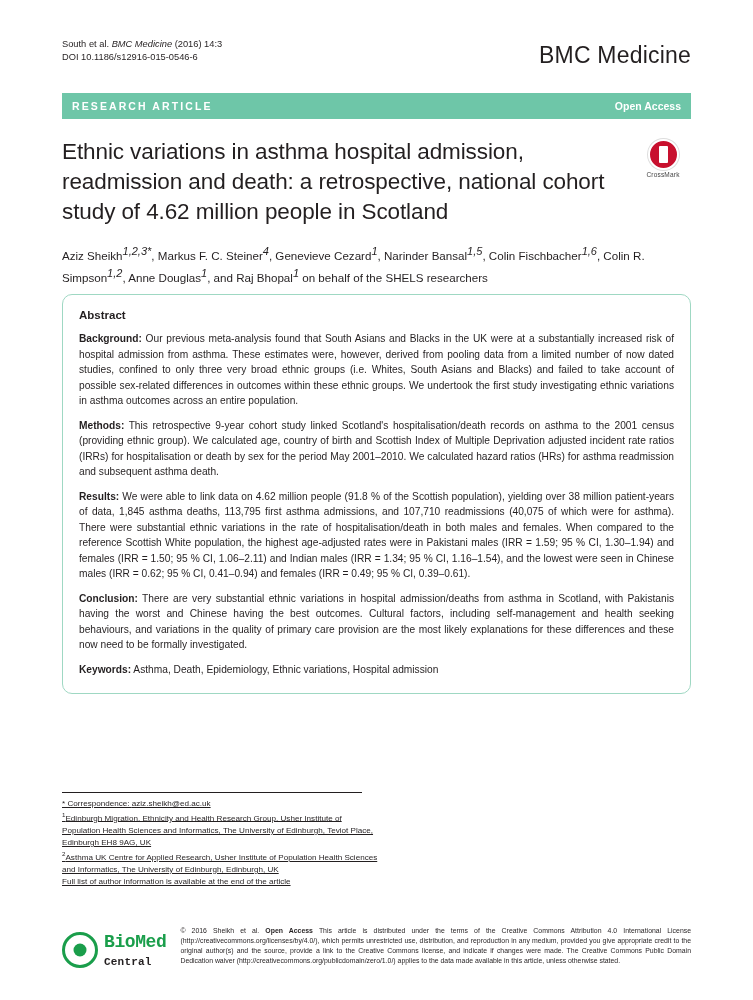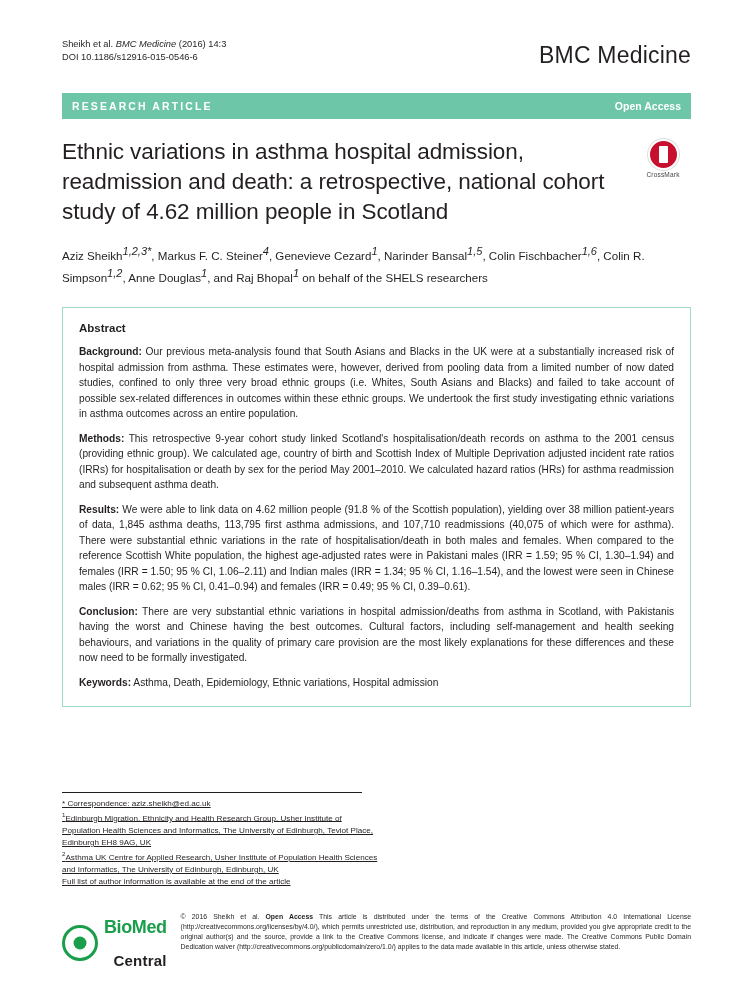--- a/index.html
+++ b/index.html
@@ -118,23 +118,23 @@
   .authors {
     margin-top: 16px;
     font-size: 11.6px;
     line-height: 1.62;
     color: #231f20;
   }
   .authors sup { font-size: 11px; vertical-align: super; font-style: italic; }
 
   
   .abstract-box {
-    margin-top: 19px;
+    margin-top: 6px;
     border: 1px solid #9fd8c3;
-    border-radius: 0;
+    border-radius: 10px;
     padding: 14px 16px 16px 16px;
     background: #ffffff;
   }
   .abstract-box h2 {
     font-size: 11.5px;
     margin: 0 0 10px 0;
     font-weight: bold;
     color: #231f20;
   }
   .abstract-box p {
@@ -194,53 +194,53 @@
     content: "";
     position: absolute;
     left: 50%; top: 50%;
     transform: translate(-50%,-50%);
     width: 13px; height: 13px;
     border-radius: 50%;
     background: #1a9e4b;
   }
   .biomed .bm-text {
     line-height: 1;
+    font-family: Liberation Mono, monospace;
   }
   .biomed .bm-top {
     font-size: 18px;
     font-weight: bold;
     color: #1a9e4b;
     letter-spacing: -0.4px;
   }
   .biomed .bm-bottom {
-    font-size: 15px;
+    font-size: 11px;
     font-weight: bold;
     color: #231f20;
     letter-spacing: 0.2px;
-    margin-top: 17px;
-    text-align: right;
+    margin-top: 6px;
   }
   .license {
     flex: 1;
     margin-left: 14px;
     font-size: 6.9px;
     line-height: 1.45;
     color: #231f20;
     text-align: justify;
   }
   .license b { font-weight: bold; }
 </style>
 </head>
 <body>
 
 <div class="page">
 
   <div class="header">
     <div class="header-left">
-      <div class="cite-line"><span>Sheikh et al. </span><em>BMC Medicine</em><span> (2016) 14:3</span></div>
+      <div class="cite-line"><span>South et al. </span><em>BMC Medicine</em><span> (2016) 14:3</span></div>
       <div class="cite-line">DOI 10.1186/s12916-015-0546-6</div>
     </div>
     <div class="journal-logo">BMC Medicine</div>
   </div>
 
   <div class="greenbar">
     <div class="left">RESEARCH ARTICLE</div>
     <div class="right">Open Access</div>
   </div>
 

